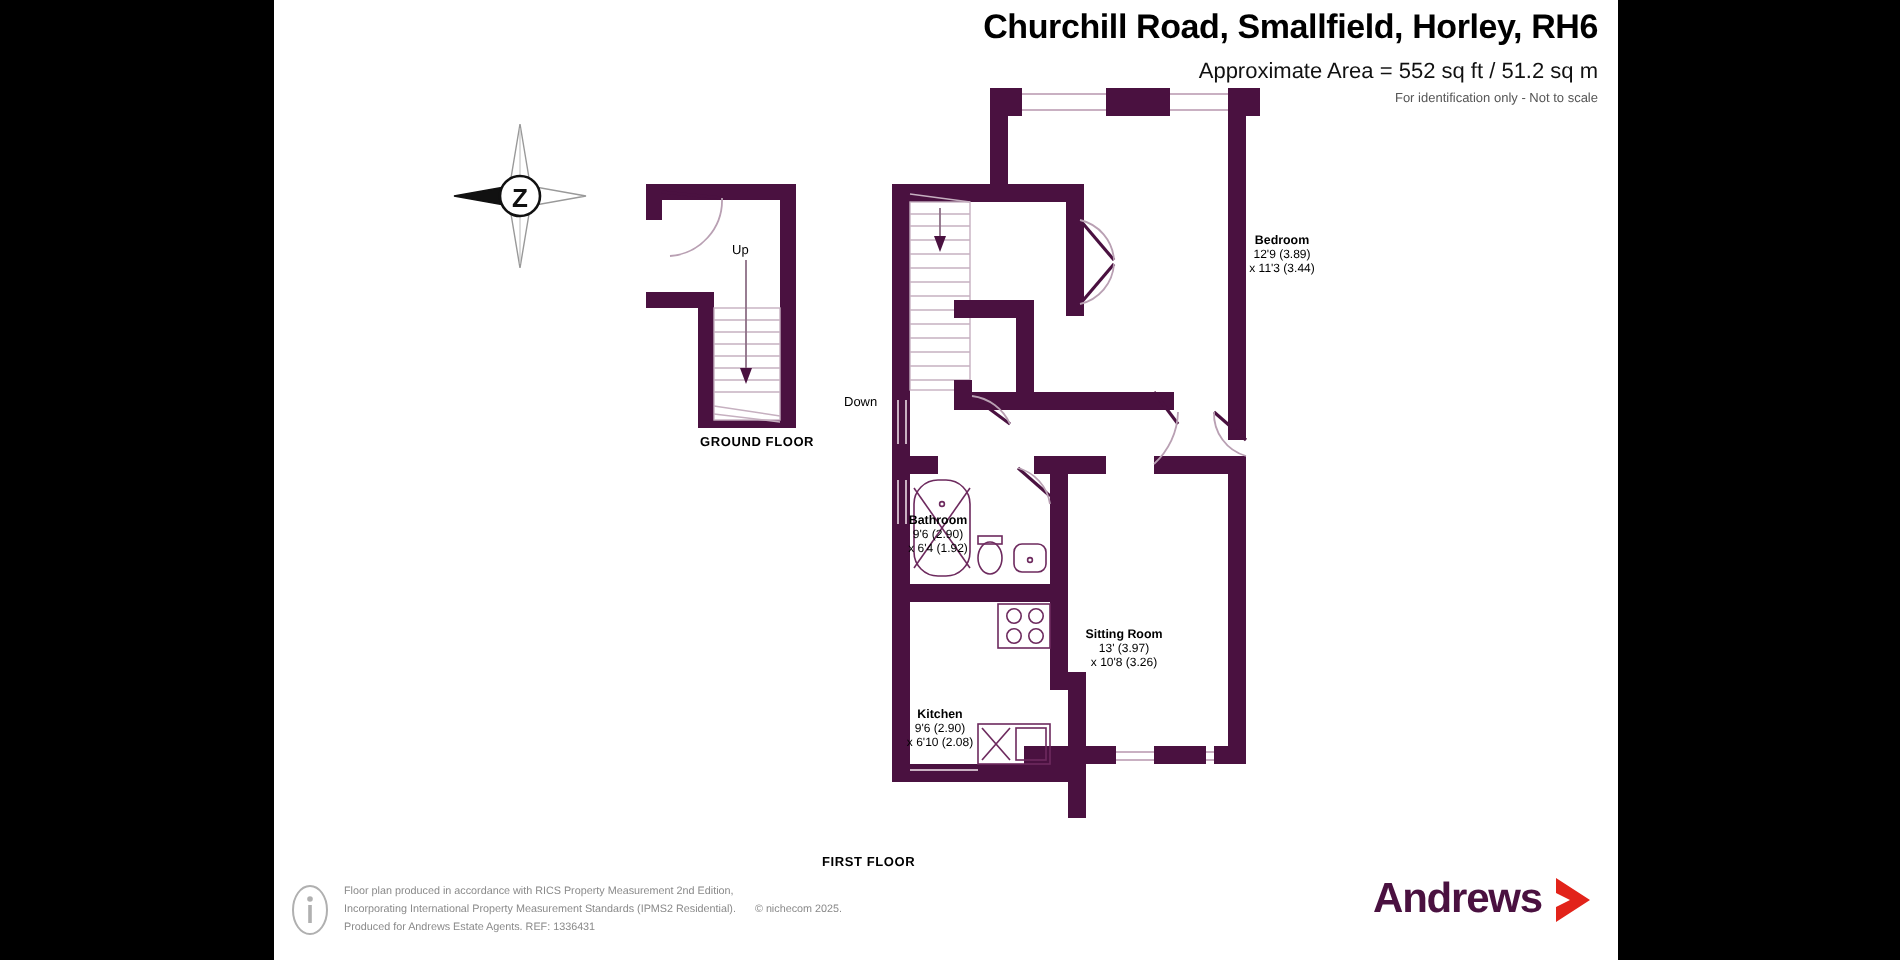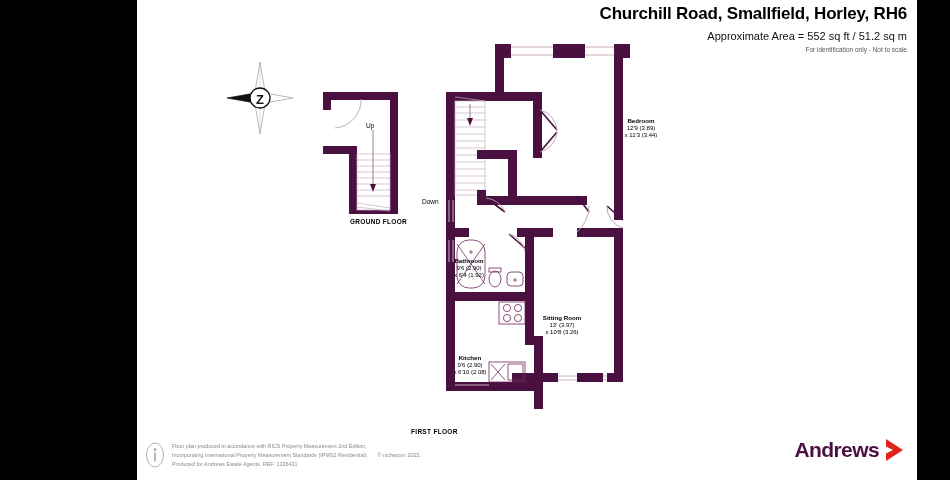--- a/index.html
+++ b/index.html
@@ -4,21 +4,21 @@
 <style>
   html,body{margin:0;padding:0;}
   body{
     width:950px;height:480px;
     background:#000;
     font-family:"Liberation Sans", sans-serif;
     overflow:hidden;
   }
   #page{
     position:absolute;left:137px;top:0;
-    width:780px;height:480px;
+    width:672px;height:480px;
     background:#ffffff;
   }
   
   .title{
     position:absolute; right:10px; top:4px;
     font-size:17px; font-weight:bold; color:#000;
     letter-spacing:-0.2px; white-space:nowrap;
   }
   .area{
     position:absolute; right:10px; top:30px;

